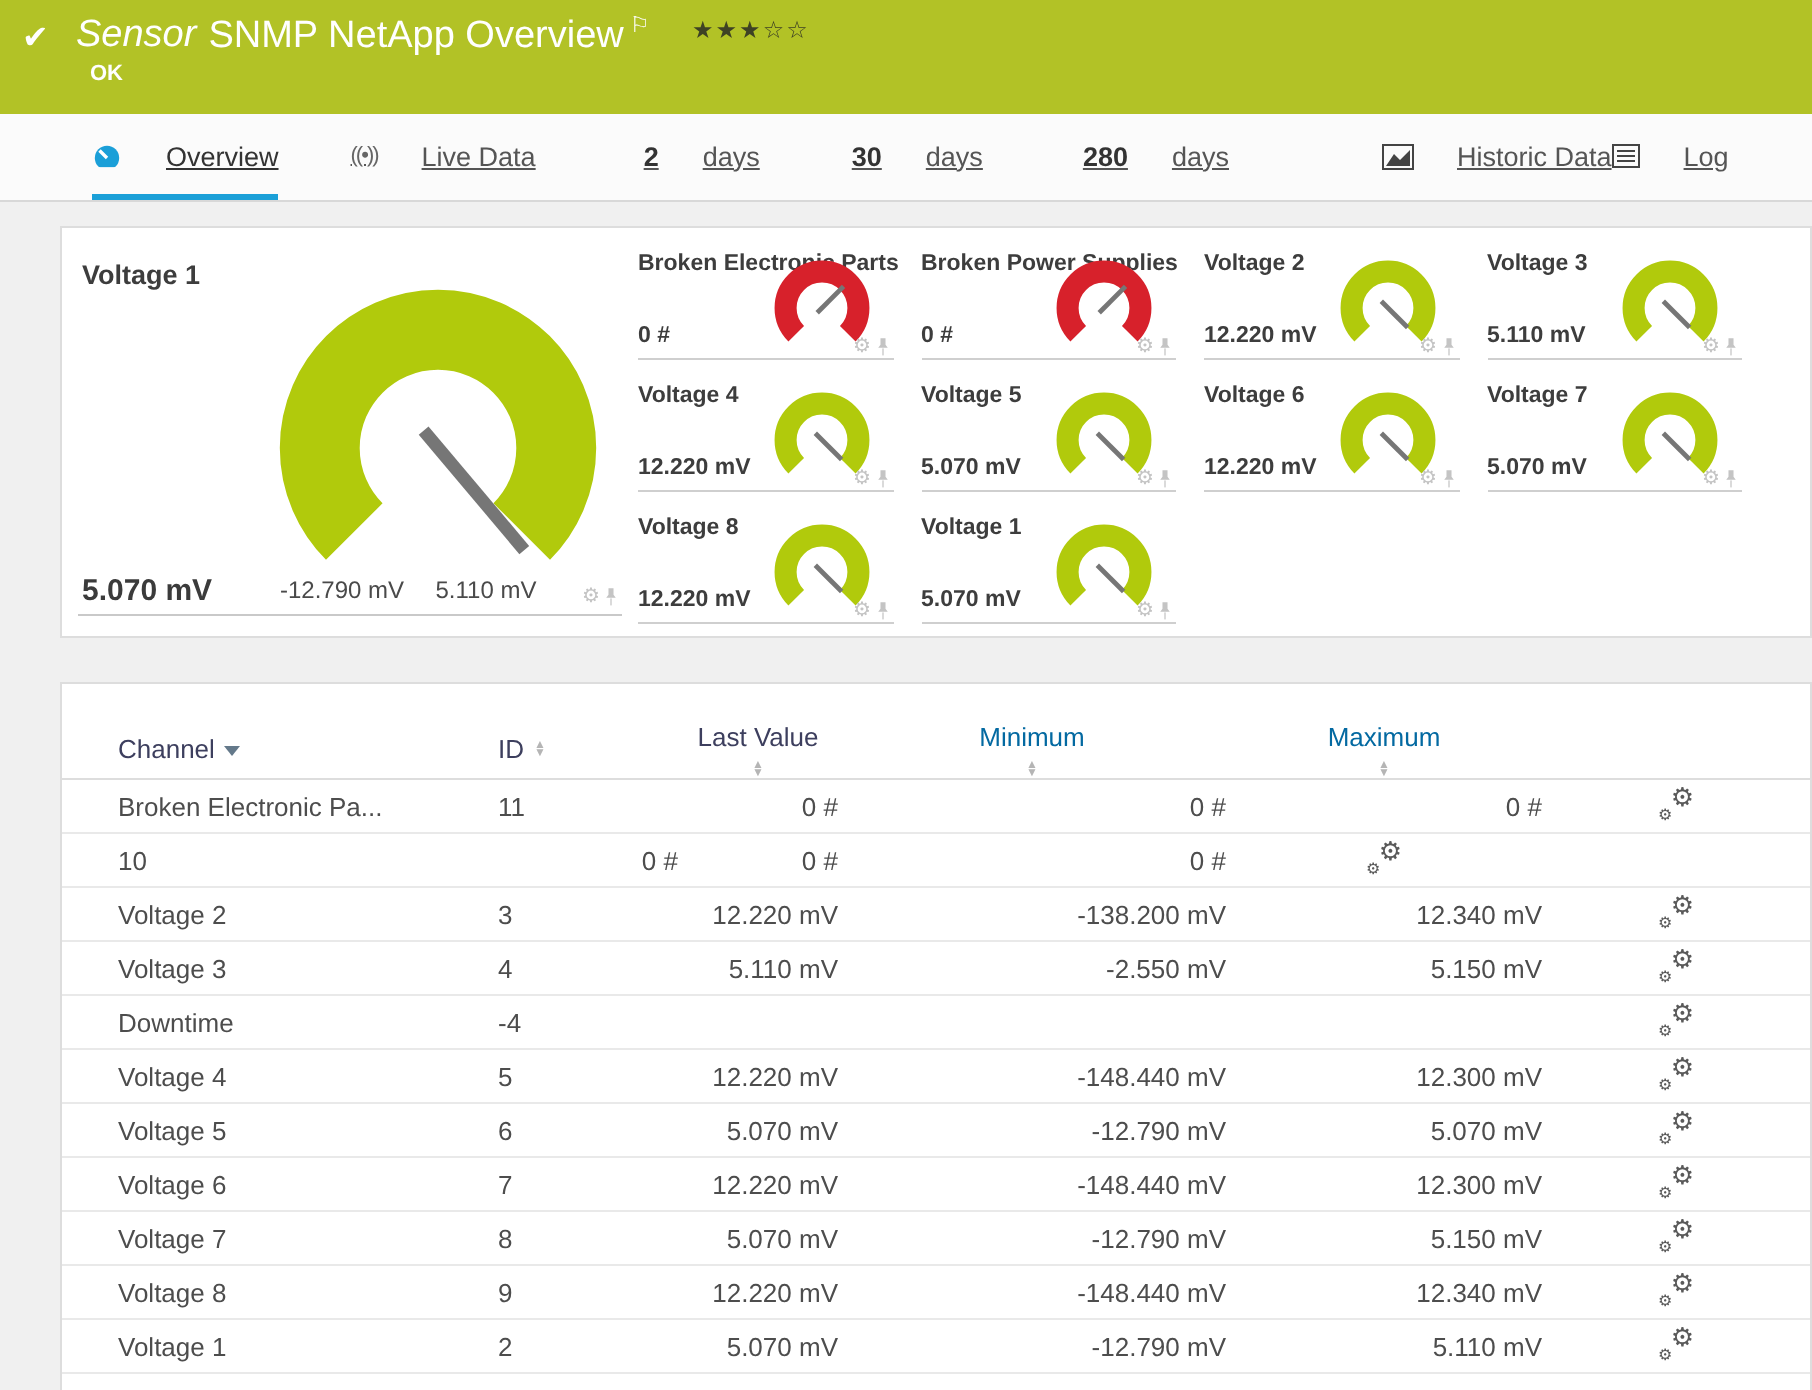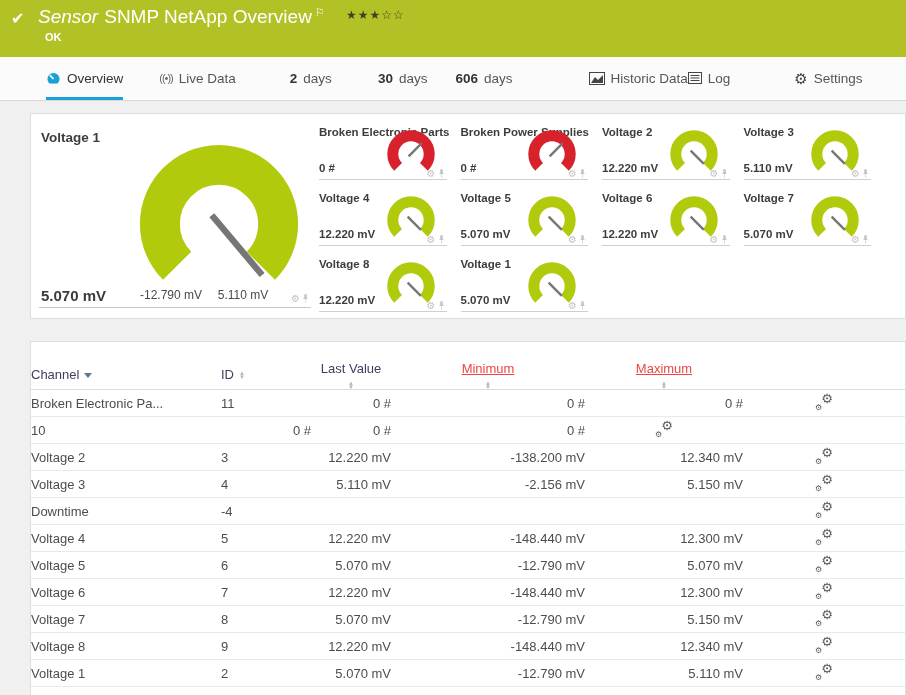--- a/index.html
+++ b/index.html
@@ -10,27 +10,27 @@
   .topbar { position:relative; height:57px; background:#b2c226; color:#fff; }
   .topbar .check { position:absolute; left:11px; top:9px; font-size:16px; font-weight:bold; }
   .titleline { position:absolute; left:38px; top:6px; font-size:19px; white-space:nowrap; }
   .t-prefix { font-style:italic; margin-right:6px; }
   .flag { font-size:11px; vertical-align:super; margin-left:3px; }
   .stars { margin-left:16px; font-size:12px; letter-spacing:1px; color:#3e4224; vertical-align:4px; cursor:pointer; }
   .statusline { position:absolute; left:45px; top:31px; font-size:11px; font-weight:bold; }
 
   
   .tabs { height:44px; background:#fbfbfb; border-bottom:1px solid #d8d8d8; display:flex; align-items:stretch; padding-left:46px; font-size:13.5px; color:#555; }
-  .tab { display:flex; align-items:center; gap:6px; cursor:pointer; white-space:nowrap; border-bottom:3px solid transparent; padding-top:2px; }
+  .tab { display:flex; align-items:center; gap:22px; cursor:pointer; white-space:nowrap; border-bottom:3px solid transparent; padding-top:2px;text-decoration:underline; }
   .tab.active { border-bottom-color:#1ba0d8; color:#333; }
   .tab .num { font-weight:bold; color:#333; }
   .tab-ic { display:inline-flex; align-items:center; }
   .broadcast { font-size:11px; color:#666; letter-spacing:-1px; }
   .gearglyph { font-size:15px; color:#444; line-height:1; }
-  .mr1{margin-right:36px}.mr2{margin-right:54px}.mr3{margin-right:46px}.mr4{margin-right:28px}.mr5{margin-right:76px}.mr6{}.mr7{margin-right:64px}
+  .mr1{margin-right:36px}.mr2{margin-right:54px}.mr3{margin-right:46px}.mr4{margin-right:50px}.mr5{margin-right:76px}.mr6{}.mr7{margin-right:64px}
 
   
   .content { padding:11px 0 0 30px; }
   .panel { background:#fff; border:1px solid #ddd; width:876px; }
   .gauges-panel { position:relative; height:206px; margin-top:1px; }
   .table-panel { position:relative; height:400px; margin-top:22px; }
 
   
   .big-cell { position:absolute; left:8px; top:8px; width:272px; bottom:10px; border-bottom:1px solid #c9c9c9; }
   .big-title { position:absolute; left:2px; top:8px; font-size:13.5px; font-weight:600; color:#3d3d3d; }
@@ -55,25 +55,25 @@
   
   .arc { fill:none; stroke-width:23; }
   .big-gauge .arc { stroke-width:25; }
   [data-color="green"] .arc { stroke:#b1ca0c; }
   [data-color="red"]   .arc { stroke:#d7212b; }
   .needle { stroke:#767676; }
   .needle-g { transform-box:view-box; transform-origin:50% 50%; }
   [data-color="red"] .needle-g { transform:rotate(-90deg); }
 
   
-  .tgrid { display:grid; grid-template-columns:190px 90px 80px 194px 158px 1fr; align-items:center; }
+  .tgrid { display:grid; grid-template-columns:190px 90px 80px 194px 158px 1fr; align-items:center; padding-left:28px; }
   .thead { height:30px; margin-top:18px; border-bottom:1px solid #ddd; font-size:13px; }
   .th { display:flex; align-items:center; gap:5px; cursor:pointer; }
   .th span.lbl { color:#3d3f5e; }
-  .th-min span.lbl, .th-max span.lbl { color:#ef4444;text-decoration:underline; }
+  .th-min span.lbl, .th-max span.lbl { color:#0369a1; }
   .th-right { justify-content:flex-end;flex-direction:column; }
   .sort-down { width:0; height:0; border-left:4px solid transparent; border-right:4px solid transparent; border-top:5px solid #64798a; margin-top:2px; }
   .sort-both { display:inline-flex; flex-direction:column; line-height:4px; font-size:6px; color:#b5b5b5; }
   .trow { height:27px; border-bottom:1px solid #e9e9e9; font-size:13px; color:#4d4d4d; }
   .td-r { text-align:right; }
   .td-ic { text-align:center; }
   .rowgears { position:relative; display:inline-block; width:18px; height:16px; color:#5a5a5a; cursor:pointer; }
   .rowgears .g1 { position:absolute; right:0; top:-2px; font-size:13px; line-height:1; }
   .rowgears .g2 { position:absolute; left:0; bottom:-2px; font-size:8px; line-height:1; }
 </style>
@@ -108,21 +108,21 @@
     </div>
     <div class="tab mr3">
       <span class="num">2</span>
       <span>days</span>
     </div>
     <div class="tab mr4">
       <span class="num">30</span>
       <span>days</span>
     </div>
     <div class="tab mr5">
-      <span class="num">606</span>
+      <span class="num">280</span>
       <span>days</span>
     </div>
     <div class="tab mr6">
       <span class="tab-ic">
         <svg width="16" height="13" viewBox="0 0 16 13">
             <rect x="0.5" y="0.5" width="15" height="12" fill="none" stroke="#444"></rect>
             <polygon points="2,11 6,5 9,8 14,3 14,11" fill="#444"></polygon>
           </svg>
       </span>
       <span>Historic Data</span>
@@ -420,21 +420,21 @@
         <div>3</div>
         <div class="td-r">12.220 mV</div>
         <div class="td-r">-138.200 mV</div>
         <div class="td-r">12.340 mV</div>
         <div class="td-ic"><span class="rowgears"><span class="g1">⚙</span><span class="g2">⚙</span></span></div>
       </div>
       <div class="tgrid trow">
         <div>Voltage 3</div>
         <div>4</div>
         <div class="td-r">5.110 mV</div>
-        <div class="td-r">-2.156 mV</div>
+        <div class="td-r">-2.550 mV</div>
         <div class="td-r">5.150 mV</div>
         <div class="td-ic"><span class="rowgears"><span class="g1">⚙</span><span class="g2">⚙</span></span></div>
       </div>
       <div class="tgrid trow">
         <div>Downtime</div>
         <div>-4</div>
         <div class="td-r"></div>
         <div class="td-r"></div>
         <div class="td-r"></div>
         <div class="td-ic"><span class="rowgears"><span class="g1">⚙</span><span class="g2">⚙</span></span></div>

